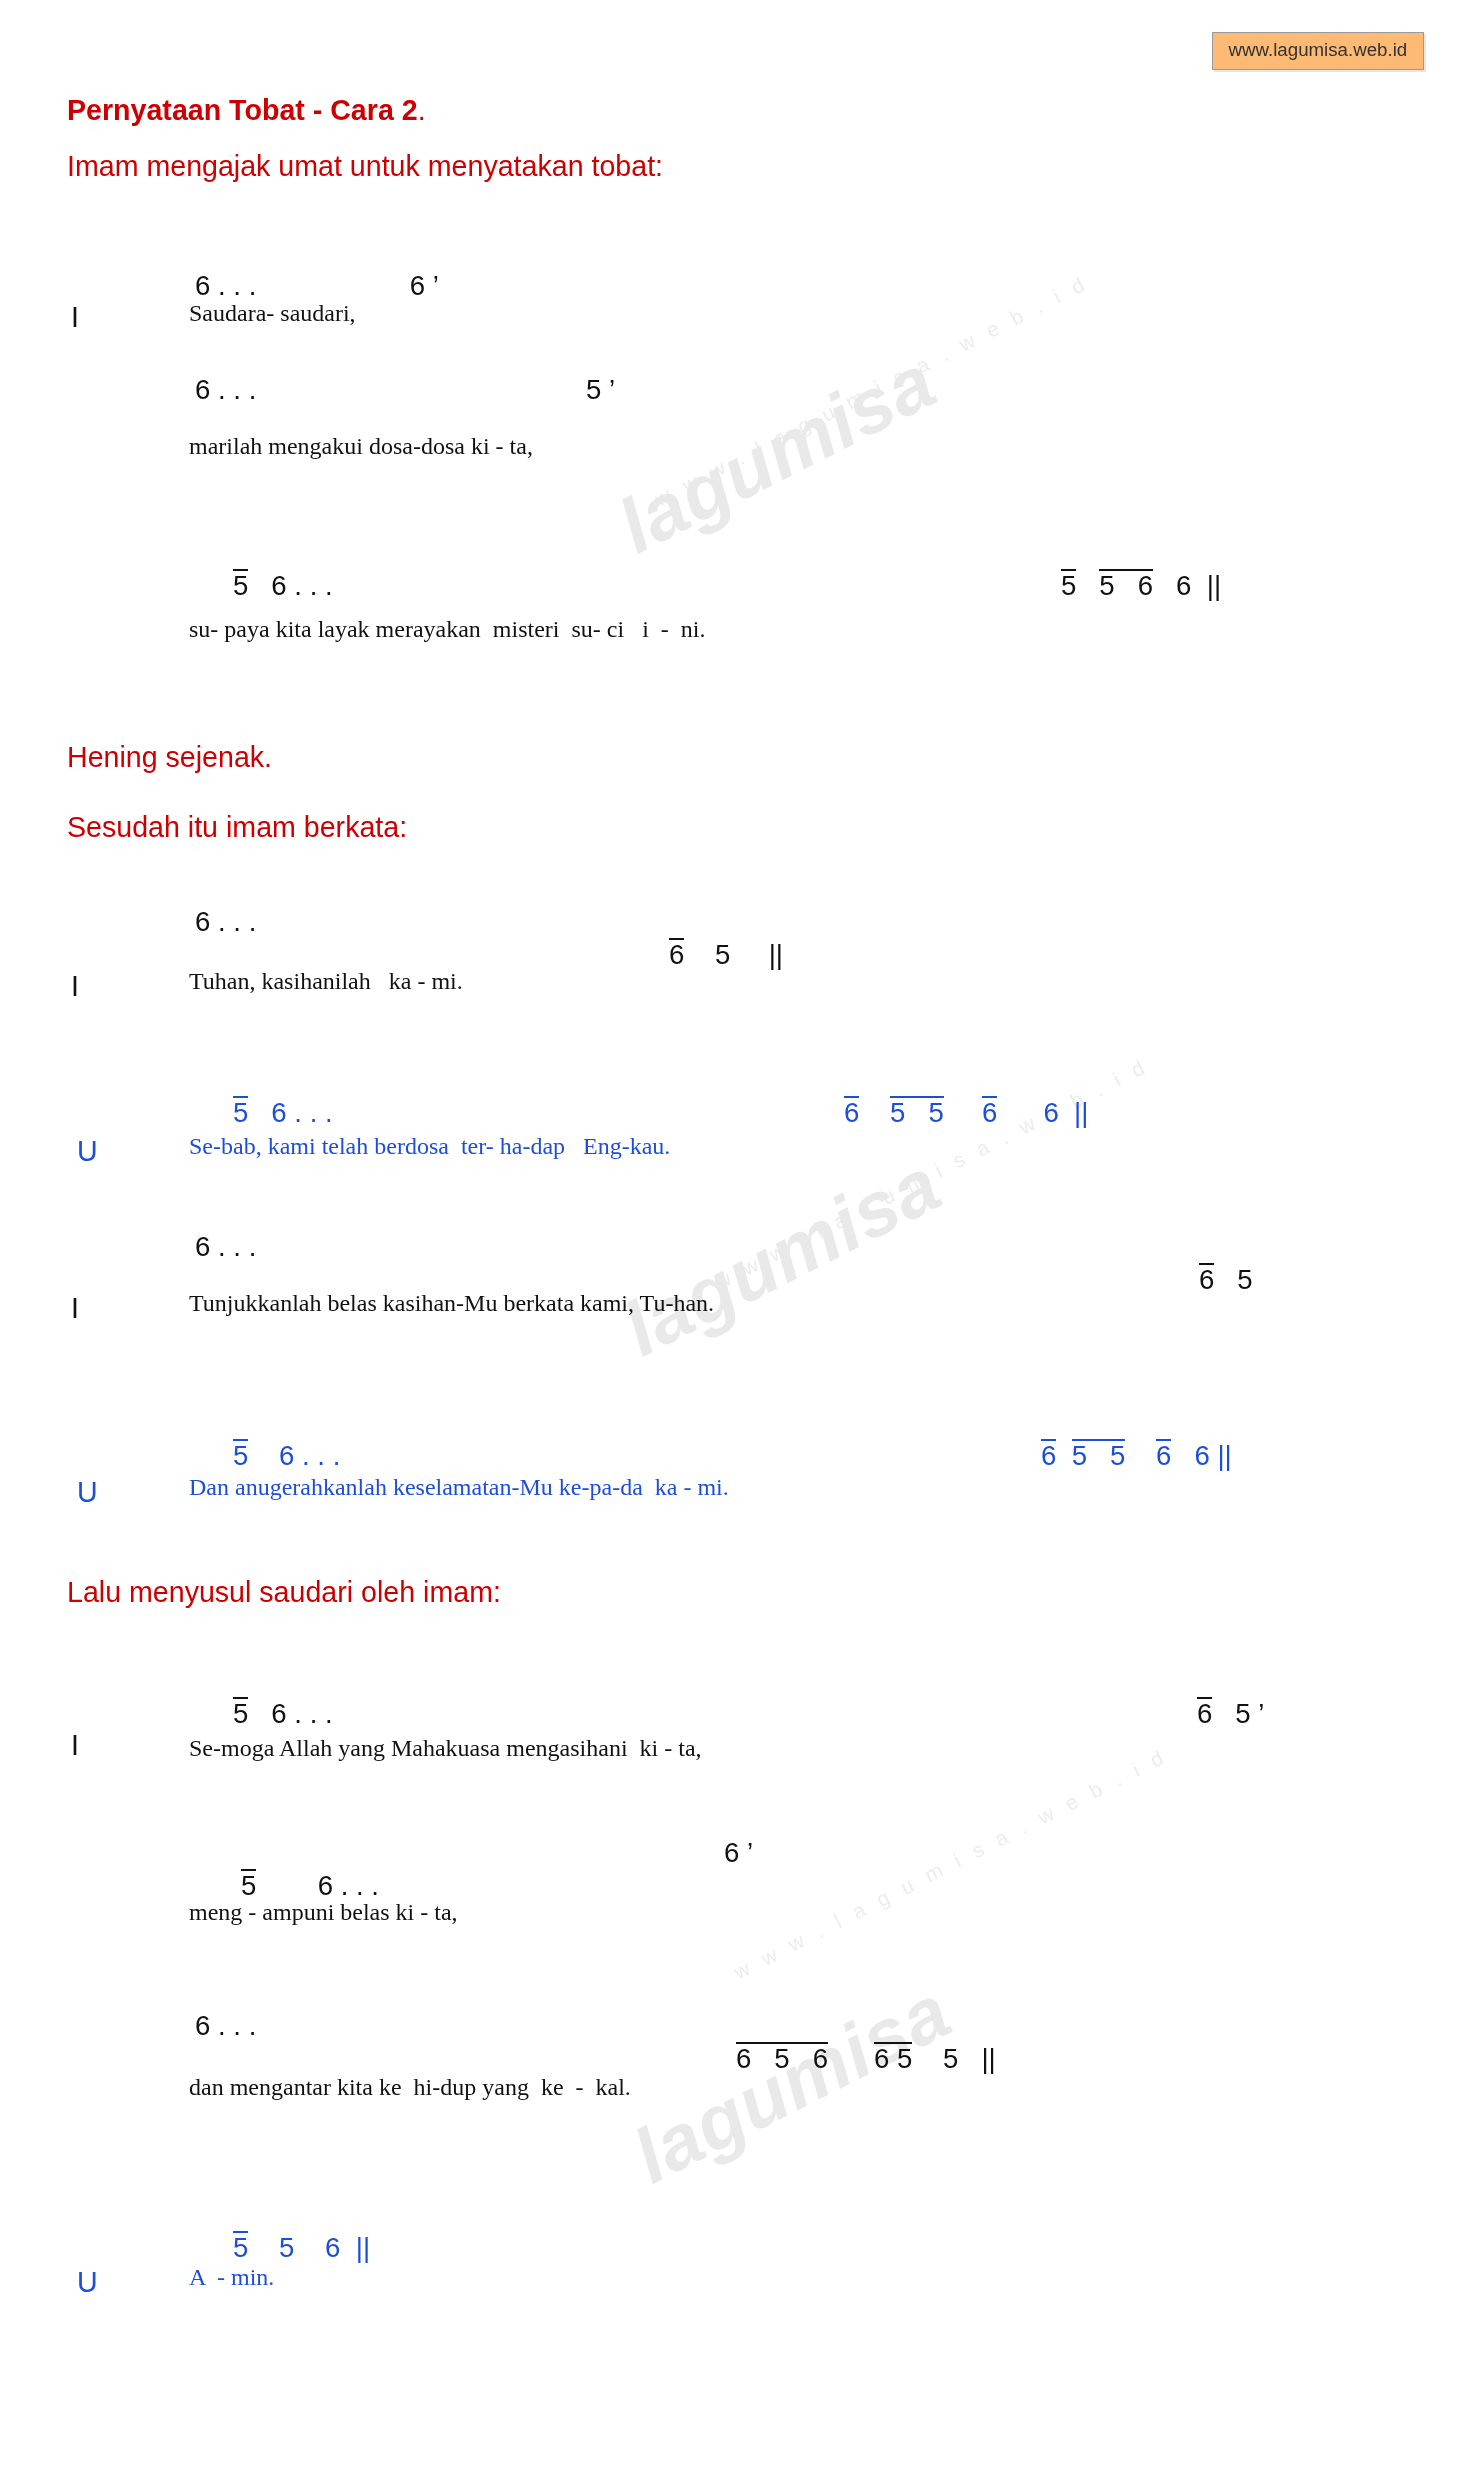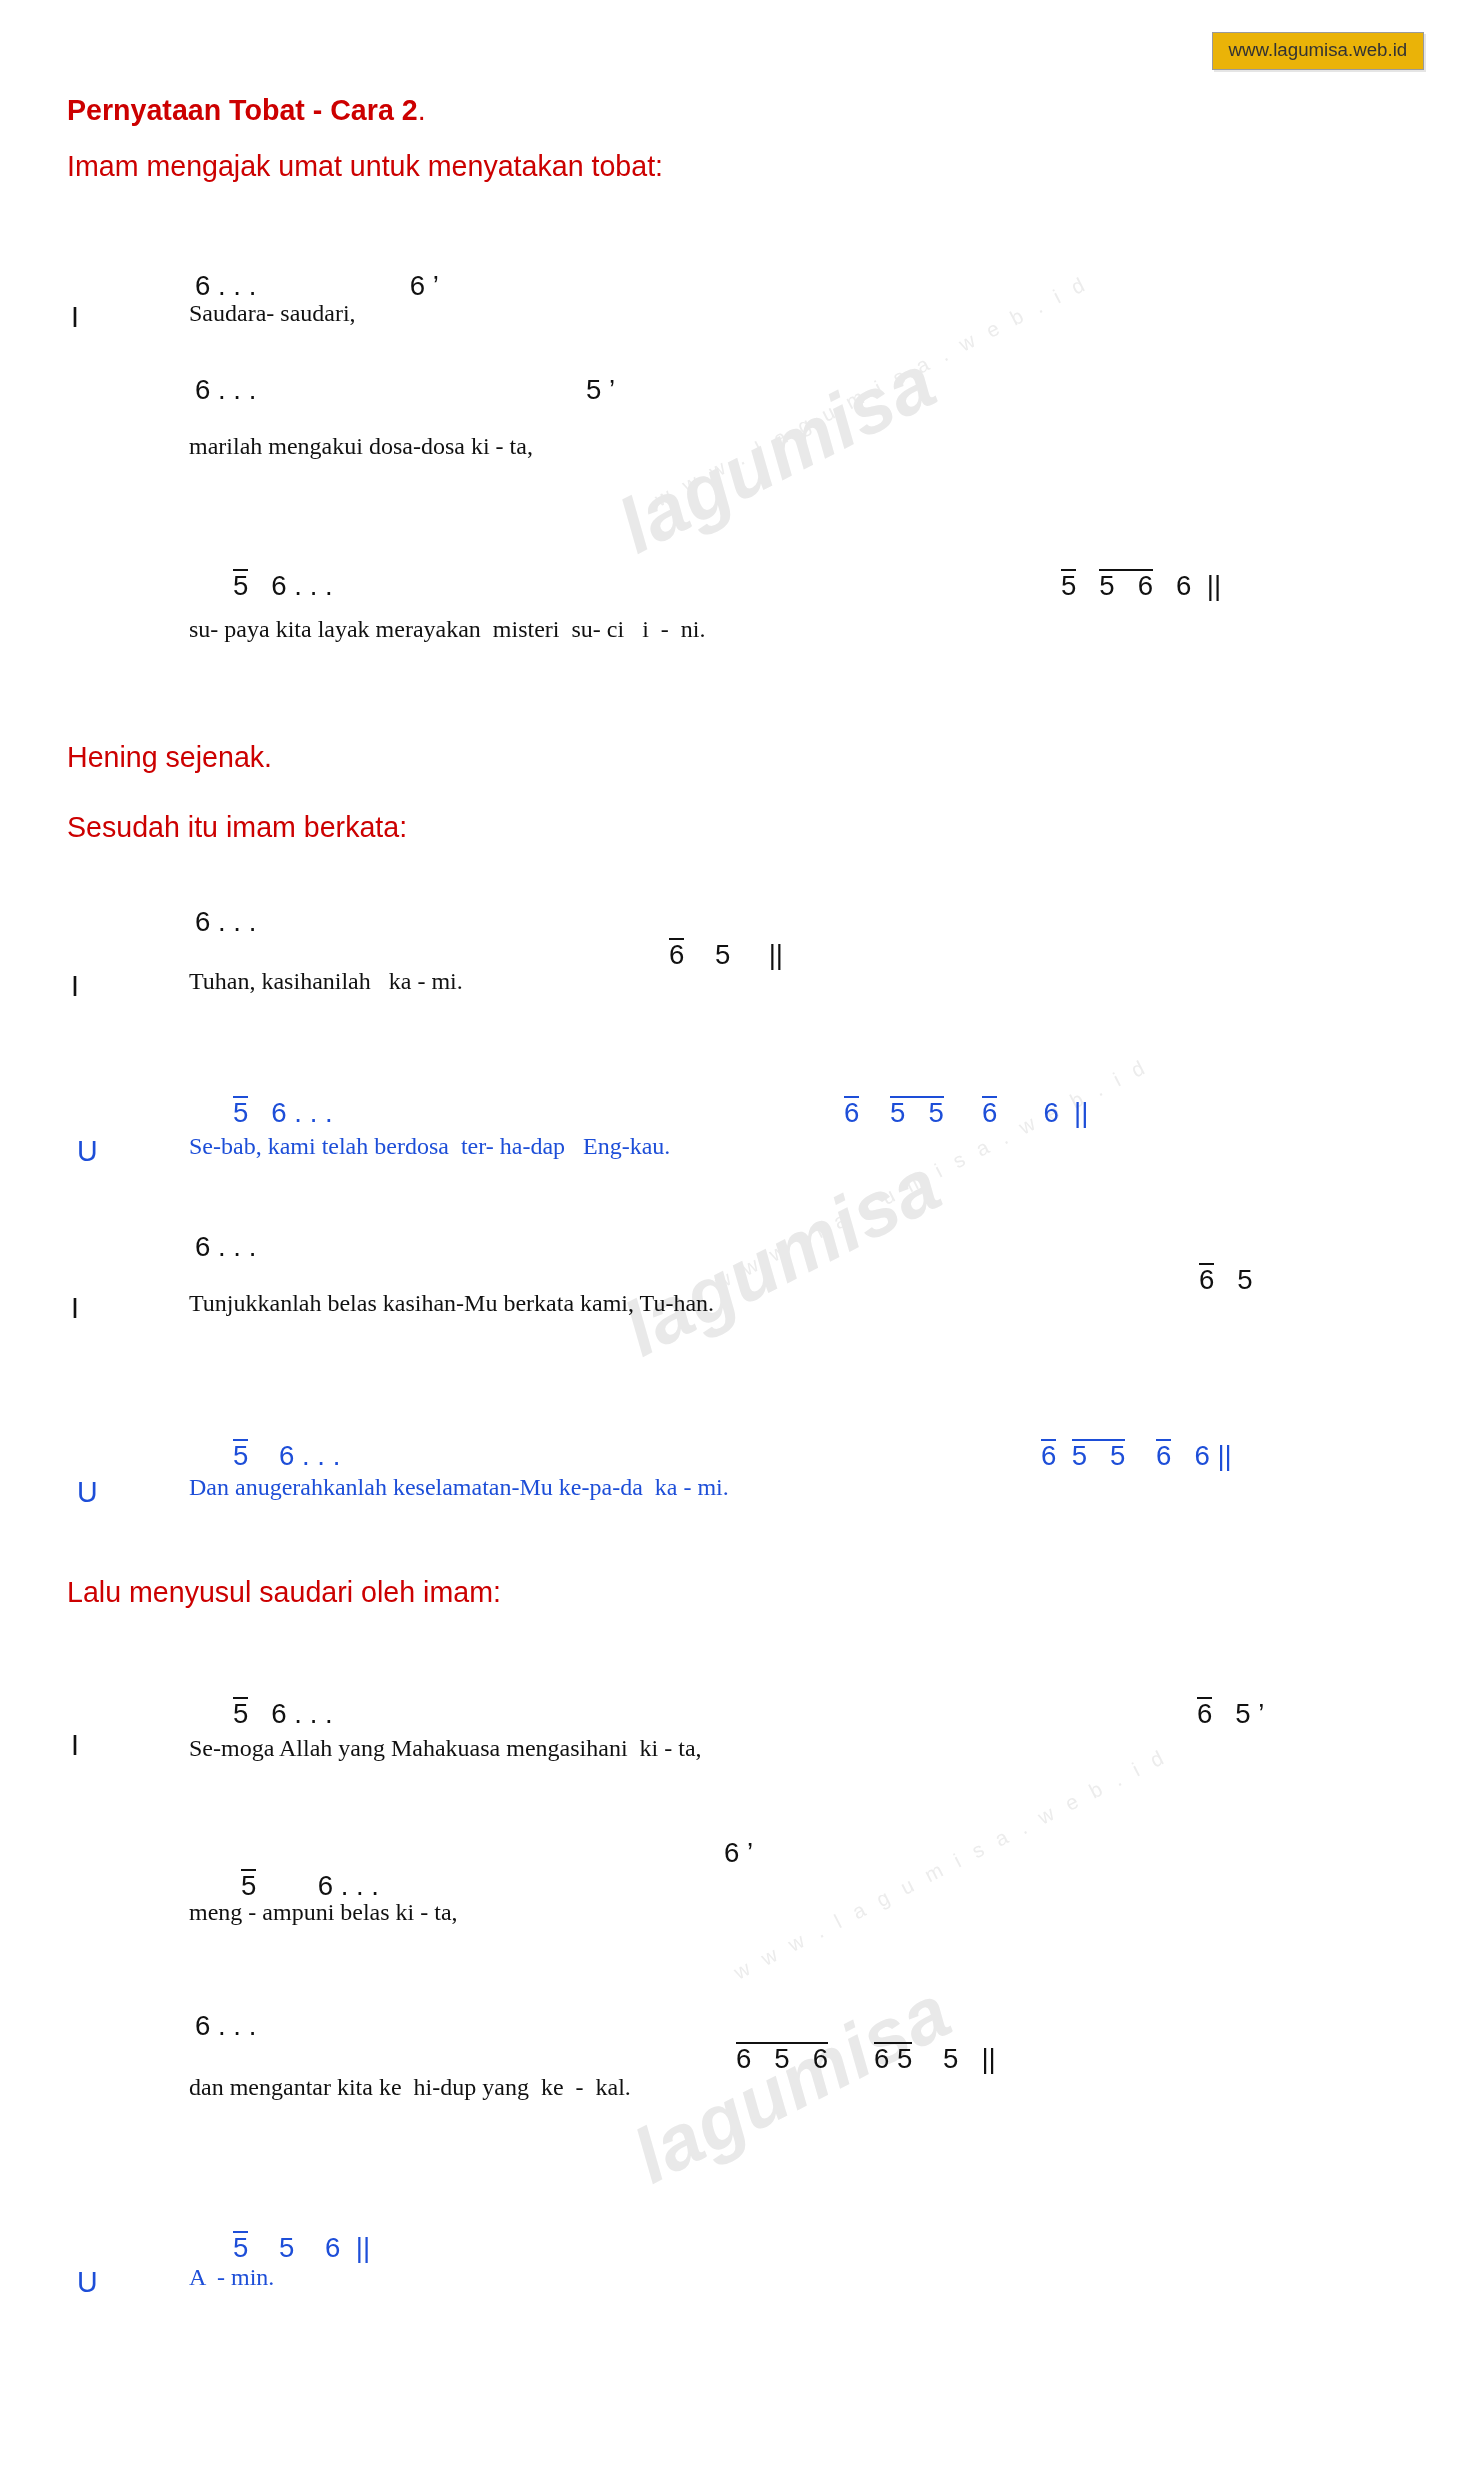--- a/index.html
+++ b/index.html
@@ -35,21 +35,21 @@
     letter-spacing: 4.9px;
     color: #ececec;
   }
 
   
   .url-box {
     position: absolute;
     top: 31.5px;
     right: 54px;
     border: 1px solid #9a9a9a;
-    background: #eab308;
+    background: #fdba74;
     padding: 6.9px 15.8px 7.9px 15.8px;
     font-size: 18.7px;
     color: #333;
     font-family: "Liberation Sans", sans-serif;
     box-shadow: 2px 2px 0 rgba(0,0,0,0.10);
     z-index: 5;
   }
 
   
   .content {

